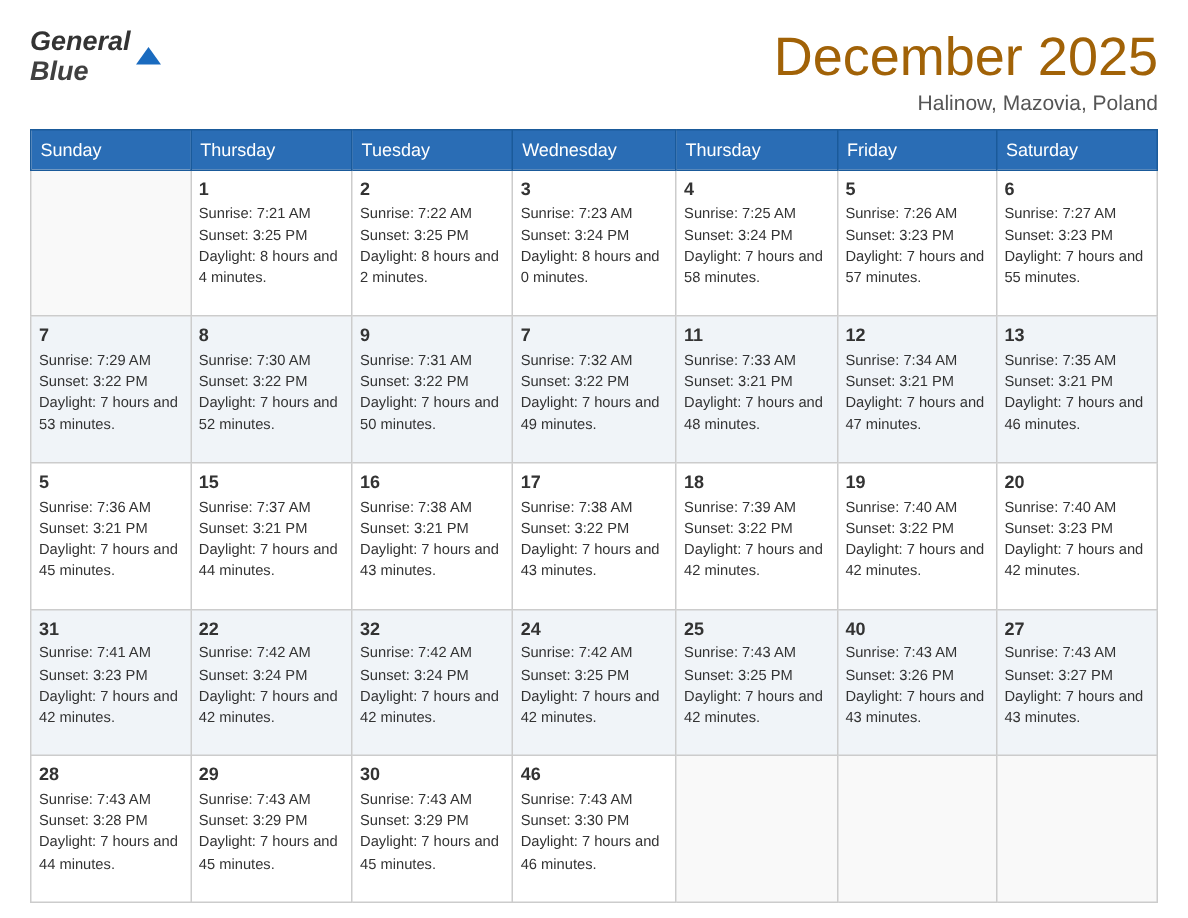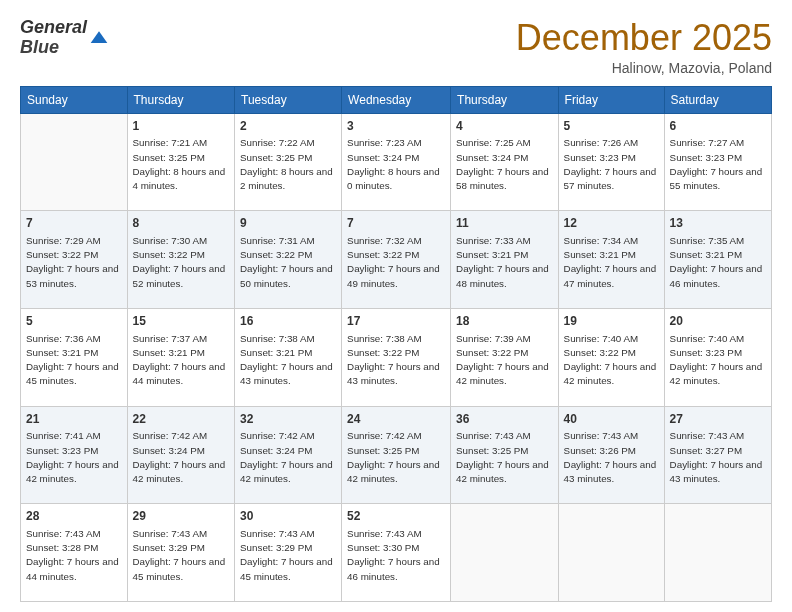--- a/index.html
+++ b/index.html
@@ -213,37 +213,37 @@
             <span class="day-num">19</span>
             <div class="day-info">Sunrise: 7:40 AM<br>Sunset: 3:22 PM<br>Daylight: 7 hours and 42 minutes.</div>
           </td>
           <td>
             <span class="day-num">20</span>
             <div class="day-info">Sunrise: 7:40 AM<br>Sunset: 3:23 PM<br>Daylight: 7 hours and 42 minutes.</div>
           </td>
         </tr>
         <tr class="row-alt">
           <td>
-            <span class="day-num">21</span>
+            <span class="day-num">31</span>
             <div class="day-info">Sunrise: 7:41 AM<br>Sunset: 3:23 PM<br>Daylight: 7 hours and 42 minutes.</div>
           </td>
           <td>
             <span class="day-num">22</span>
             <div class="day-info">Sunrise: 7:42 AM<br>Sunset: 3:24 PM<br>Daylight: 7 hours and 42 minutes.</div>
           </td>
           <td>
             <span class="day-num">32</span>
             <div class="day-info">Sunrise: 7:42 AM<br>Sunset: 3:24 PM<br>Daylight: 7 hours and 42 minutes.</div>
           </td>
           <td>
             <span class="day-num">24</span>
             <div class="day-info">Sunrise: 7:42 AM<br>Sunset: 3:25 PM<br>Daylight: 7 hours and 42 minutes.</div>
           </td>
           <td>
-            <span class="day-num">36</span>
+            <span class="day-num">25</span>
             <div class="day-info">Sunrise: 7:43 AM<br>Sunset: 3:25 PM<br>Daylight: 7 hours and 42 minutes.</div>
           </td>
           <td>
             <span class="day-num">40</span>
             <div class="day-info">Sunrise: 7:43 AM<br>Sunset: 3:26 PM<br>Daylight: 7 hours and 43 minutes.</div>
           </td>
           <td>
             <span class="day-num">27</span>
             <div class="day-info">Sunrise: 7:43 AM<br>Sunset: 3:27 PM<br>Daylight: 7 hours and 43 minutes.</div>
           </td>
@@ -255,21 +255,21 @@
           </td>
           <td>
             <span class="day-num">29</span>
             <div class="day-info">Sunrise: 7:43 AM<br>Sunset: 3:29 PM<br>Daylight: 7 hours and 45 minutes.</div>
           </td>
           <td>
             <span class="day-num">30</span>
             <div class="day-info">Sunrise: 7:43 AM<br>Sunset: 3:29 PM<br>Daylight: 7 hours and 45 minutes.</div>
           </td>
           <td>
-            <span class="day-num">52</span>
+            <span class="day-num">46</span>
             <div class="day-info">Sunrise: 7:43 AM<br>Sunset: 3:30 PM<br>Daylight: 7 hours and 46 minutes.</div>
           </td>
           <td class="empty"></td>
           <td class="empty"></td>
           <td class="empty"></td>
         </tr>
       </tbody>
   </table>
 </div>
 

